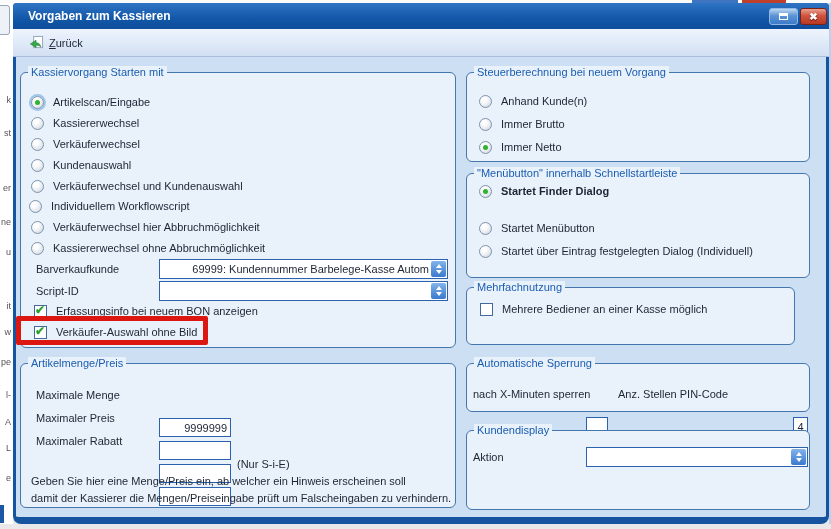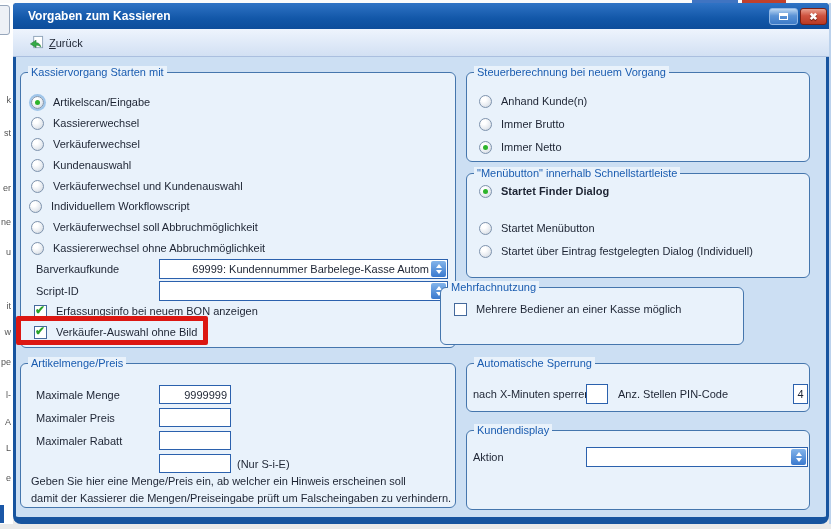--- a/index.html
+++ b/index.html
@@ -50,21 +50,21 @@
   .radio{width:13px;height:13px;border-radius:50%;flex:0 0 13px;
     background:radial-gradient(circle at 35% 30%, #fff 20%, #e7ebf0 60%, #c6cdd6);
     border:1px solid #7e93ad;display:flex;align-items:center;justify-content:center;}
   .radio .dot{display:none;width:5px;height:5px;border-radius:50%;background:#2db42c;}
   .radio.on .dot{display:block;}
   .radio.halo{box-shadow:0 0 0 2px #9ec5ea;}
   .checkbox{width:13px;height:13px;flex:0 0 13px;background:#fff;border:1px solid #44699c;position:relative;}
   .checkbox .check{display:none;position:absolute;left:0px;top:-2px;color:#28a228;font-size:12px;font-weight:bold;line-height:13px;}
   .checkbox.on .check{display:block;}
   
-  .field{position:absolute;background:#fff;border:1px solid #2b61ad;font-size:11px;color:#1d2433;padding:0 3px;}
+  .field{position:absolute;background:#fff;border:1px solid #2b61ad;font-size:11px;color:#1d2433;padding:0 3px;margin-top:33px;}
   .field.right{text-align:right;}
   .field.center{text-align:center;}
   .combo{position:absolute;background:#fff;border:1px solid #2b61ad;}
   .combo input{position:absolute;left:1px;top:0;bottom:0;right:18px;width:calc(100% - 19px);border:none;outline:none;font-size:11px;font-family:"Liberation Sans",sans-serif;color:#1d2433;background:#fff;}
   .combo input.right{text-align:right;}
   .spinner{position:absolute;right:1px;top:1px;bottom:1px;width:15px;border-radius:2px;
     background:linear-gradient(#83b4ea,#3a79ce);display:flex;flex-direction:column;align-items:center;justify-content:center;gap:2px;}
   .tri-up{width:0;height:0;border-left:3px solid transparent;border-right:3px solid transparent;border-bottom:4px solid #fff;}
   .tri-down{width:0;height:0;border-left:3px solid transparent;border-right:3px solid transparent;border-top:4px solid #fff;}
   .hint{position:absolute;left:10px;line-height:14px;white-space:nowrap;}
@@ -146,21 +146,21 @@
     <div class="row" style="left:10px;top:105px;">
       <span class="radio"></span>
       <span>Verkäuferwechsel und Kundenauswahl</span>
     </div>
     <div class="row" style="left:8px;top:125px;justify-content:center;">
       <span class="radio"></span>
       <span>Individuellem Workflowscript</span>
     </div>
     <div class="row" style="left:10px;top:146px;">
       <span class="radio"></span>
-      <span>Verkäuferwechsel soll Abbruchmöglichkeit</span>
+      <span>Verkäuferwechsel hier Abbruchmöglichkeit</span>
     </div>
     <div class="row" style="left:10px;top:167px;justify-content:center;">
       <span class="radio"></span>
       <span>Kassiererwechsel ohne Abbruchmöglichkeit</span>
     </div>
 
     <span class="lab" style="left:15px;top:186px;">Barverkaufkunde</span>
     <div class="combo" style="left:138px;top:186px;width:289px;height:20px;">
       <input class="right" value="69999: Kundennummer Barbelege-Kasse Autom" style="">
       <div class="spinner">
@@ -240,21 +240,21 @@
     <div class="row" style="left:12px;top:46px;">
       <span class="radio"></span>
       <span>Startet Menübutton</span>
     </div>
     <div class="row" style="left:12px;top:69px;">
       <span class="radio"></span>
       <span>Startet über Eintrag festgelegten Dialog (Individuell)</span>
     </div>
   </div>
 
-  <div class="group" style="left:440px;top:287px;width:304px;height:58px;">
+  <div class="group" style="left:466px;top:287px;width:329px;height:58px;">
     <span class="gtitle">Mehrfachnutzung</span>
     <div class="row" style="left:13px;top:13px;">
       <span class="checkbox"></span>
       <span>Mehrere Bediener an einer Kasse möglich</span>
     </div>
   </div>
 
   <div class="group" style="left:466px;top:363px;width:344px;height:49px;">
     <span class="gtitle">Automatische Sperrung</span>
     <span class="lab" style="left:6px;top:20px;">nach X-Minuten sperren</span>

